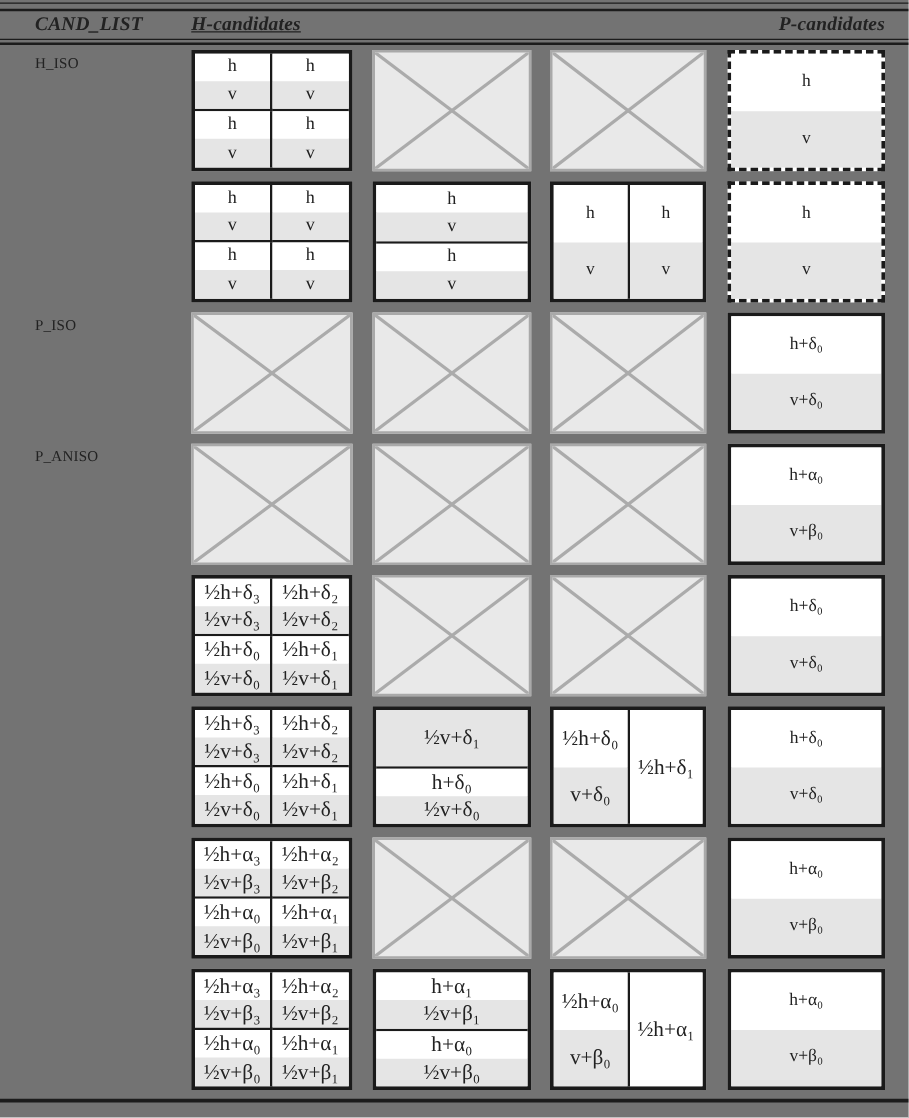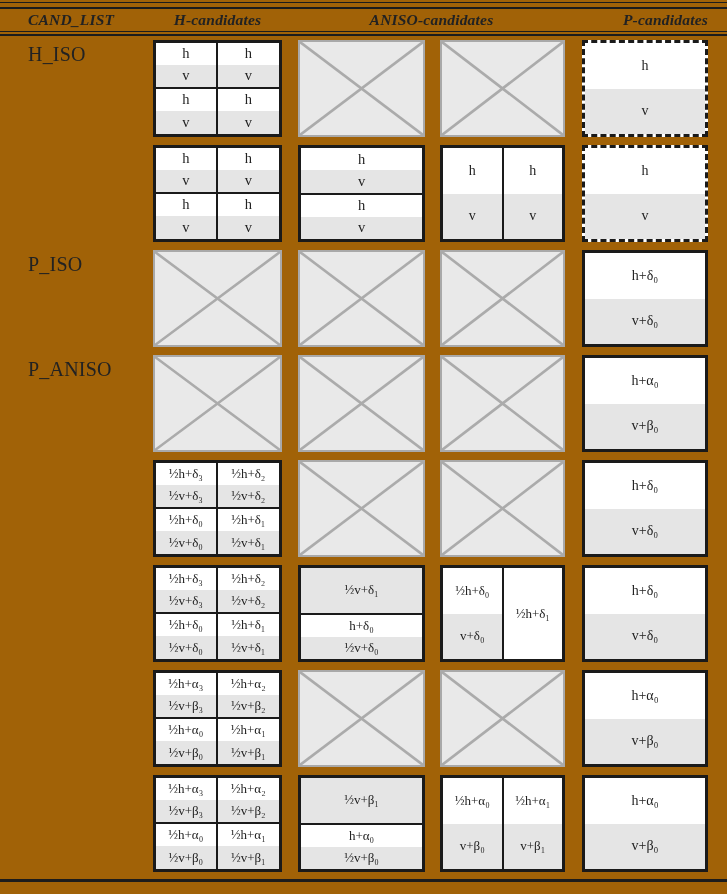--- a/index.html
+++ b/index.html
@@ -1,51 +1,51 @@
 <!DOCTYPE html>
 <html><head>
 <meta charset="utf-8">
 <style>
   html,body{margin:0;padding:0;background:#ffffff;}
   body{width:727px;height:894px;font-family:"Liberation Serif","DejaVu Serif",serif;color:#222;}
-  .figure{position:relative;width:727px;height:894px;background:#a16207;overflow:hidden;}
+  .figure{position:relative;width:727px;height:894px;background:#737373;overflow:hidden;}
 
   
   .toprule{margin-top:2px;height:3.5px;border-top:1.5px solid #1c1c1c;border-bottom:2.5px solid #1c1c1c;}
   .midrule{height:2.5px;border-top:1.5px solid #1c1c1c;border-bottom:2.5px solid #1c1c1c;}
   .bottomrule{margin-top:3px;border-top:3px solid #1c1c1c;}
 
   
   .grid{display:grid;grid-template-columns:153px 129px 16px 127px 15px 125px 17px 126px;}
 
   .header{height:22px;align-items:center;}
   .header .hcell{font-weight:bold;font-style:italic;font-size:15.5px;letter-spacing:0.2px;white-space:nowrap;}
   .hcand{grid-column:1;padding-left:28px;}
-  .hh{grid-column:2;text-align:center;}
+  .hh{grid-column:2;text-align:left;text-decoration:underline;}
   .haniso{grid-column:4 / 7;text-align:center;}
   .hp{grid-column:8;text-align:right;}
 
   .row{height:105px;align-items:start;}
-  .rowlabel{grid-column:1;padding:7px 0 0 28px;font-size:20px;letter-spacing:0.2px;white-space:nowrap;}
+  .rowlabel{grid-column:1;padding:7px 0 0 28px;font-size:12px;letter-spacing:0.2px;white-space:nowrap;}
   .c1{grid-column:2;}.c2{grid-column:4;}.c3{grid-column:6;}.c4{grid-column:8;}
 
   .box{box-sizing:border-box;height:97px;margin-top:4px;background:#fff;}
 
   
   .grid4{border:3px solid #1a1a1a;display:grid;grid-template-columns:1fr 1fr;grid-template-rows:1fr 1fr;}
   .quad{display:flex;flex-direction:column;min-width:0;}
   .quad:nth-child(1){border-right:2px solid #1a1a1a;border-bottom:2px solid #1a1a1a;}
   .quad:nth-child(2){border-bottom:2px solid #1a1a1a;}
   .quad:nth-child(3){border-right:2px solid #1a1a1a;}
 
   .band{flex:1;display:flex;align-items:center;justify-content:center;white-space:nowrap;overflow:hidden;}
   .w{background:#ffffff;}
   .g{background:#e5e5e5;}
   .hv .band{font-size:14.5px;}
-  .small .band{font-size:13px;}
+  .small .band{font-size:17px;}
   .pbox .band, .vsplit.hv .band{font-size:14px;}
 
   
   .hsplit{border:3px solid #1a1a1a;display:flex;flex-direction:column;}
   .half{flex:1;display:flex;flex-direction:column;min-height:0;}
   .half:first-child{border-bottom:2.5px solid #1a1a1a;}
 
   
   .vsplit{border:3px solid #1a1a1a;display:flex;}
   .vcol{flex:1;display:flex;flex-direction:column;min-width:0;}
@@ -64,21 +64,20 @@
 </head>
 <body>
 
 <div class="figure">
 
   <div class="toprule"></div>
 
   <div class="grid header">
     <div class="hcell hcand">CAND_LIST</div>
     <div class="hcell hh">H-candidates</div>
-    <div class="hcell haniso">ANISO-candidates</div>
     <div class="hcell hp">P-candidates</div>
   </div>
 
   <div class="midrule"></div>
 
   <div class="grid row">
     <div class="rowlabel">H_ISO</div>
     <div class="box grid4 hv c1">
       <div class="quad">
           <div class="band w">h</div>
@@ -343,35 +342,35 @@
           <div class="band w">½h+α₀</div>
           <div class="band g">½v+β₀</div>
         </div>
       <div class="quad">
           <div class="band w">½h+α₁</div>
           <div class="band g">½v+β₁</div>
         </div>
     </div>
     <div class="box hsplit small c2">
       <div class="half">
+          <div class="band w">h+α₁</div>
           <div class="band g">½v+β₁</div>
         </div>
       <div class="half">
           <div class="band w">h+α₀</div>
           <div class="band g">½v+β₀</div>
         </div>
     </div>
     <div class="box vsplit small c3">
       <div class="vcol">
           <div class="band w">½h+α₀</div>
           <div class="band g">v+β₀</div>
         </div>
       <div class="vcol">
           <div class="band w">½h+α₁</div>
-          <div class="band g">v+β₁</div>
         </div>
     </div>
     <div class="box pbox solid c4">
       <div class="band w">h+α₀</div>
       <div class="band g">v+β₀</div>
     </div>
   </div>
 
   <div class="bottomrule"></div>
 

